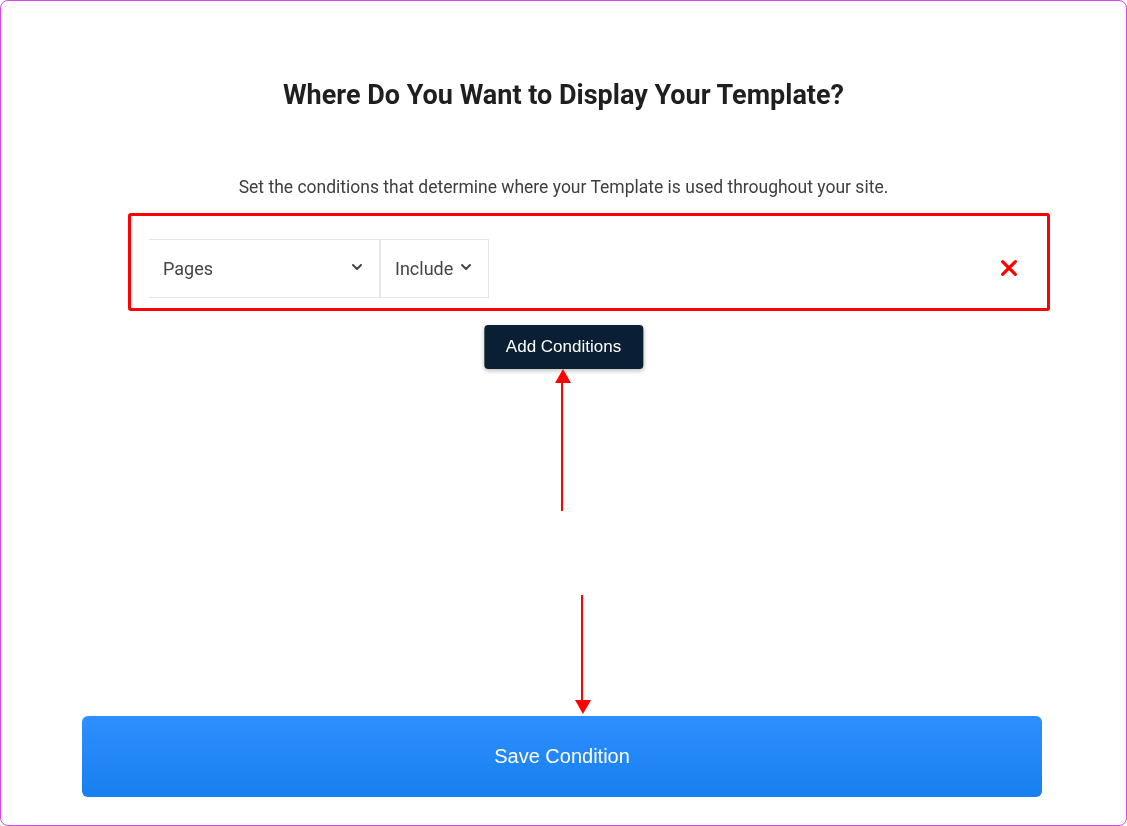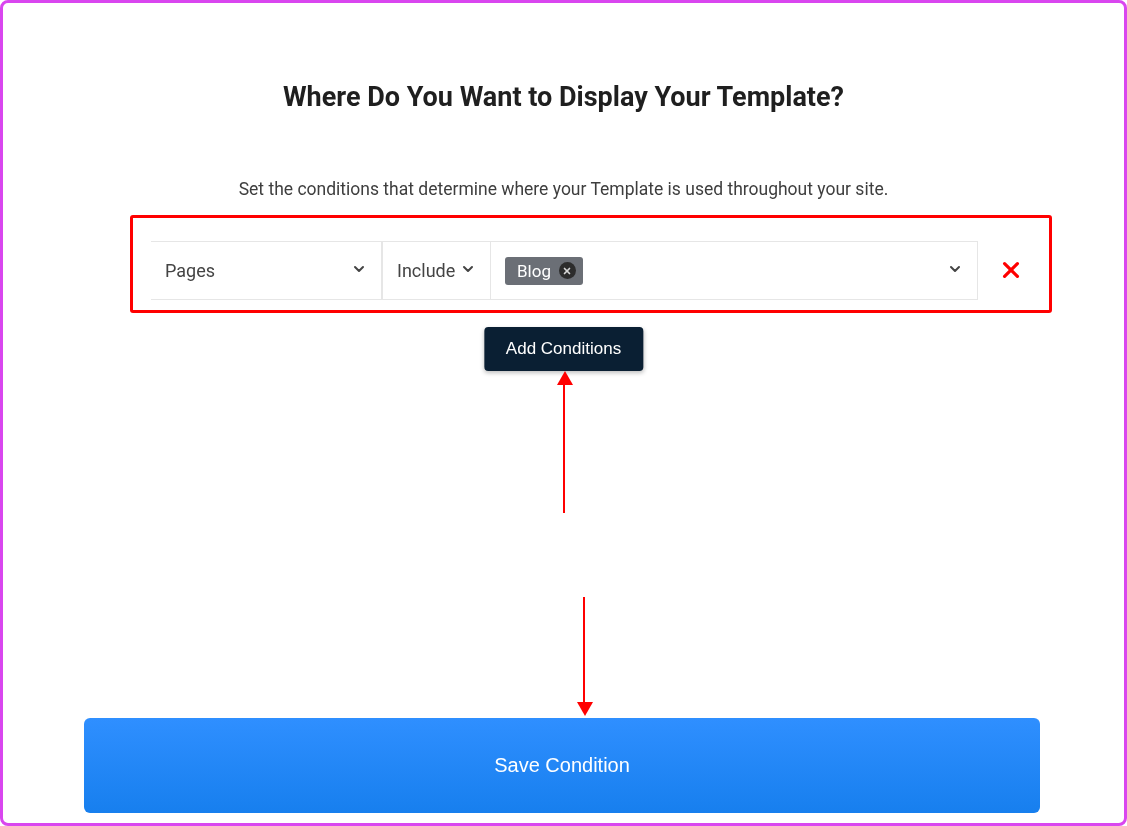--- a/index.html
+++ b/index.html
@@ -8,21 +8,21 @@
     padding: 0;
     width: 1127px;
     height: 826px;
     font-family: -apple-system, BlinkMacSystemFont, "Segoe UI", Roboto, Helvetica, Arial, sans-serif;
     background: #fff;
     color: #222;
   }
   .frame {
     width: 1127px;
     height: 826px;
-    border: 3px solid #d946ef;
+    border: 1px solid #d946ef;
     border-radius: 8px;
     position: relative;
     overflow: hidden;
     background: #fff;
   }
   .title {
     text-align: center;
     font-size: 27px;
     font-weight: 700;
     color: #1f1f1f;
@@ -119,21 +119,21 @@
     padding: 12px 22px;
     cursor: pointer;
     box-shadow: 0 2px 4px rgba(0,0,0,.25);
   }
 
   .save-btn {
     position: absolute;
     left: 81px;
     right: 84px;
     top: 715px;
-    height: 95px;
+    height: 81px;
     background: linear-gradient(#2f8fff, #177fee);
     border: none;
     border-radius: 6px;
     color: #fff;
     font-size: 20px;
     font-weight: 500;
     cursor: pointer;
     display: flex;
     align-items: center;
     justify-content: center;
@@ -184,36 +184,20 @@
 
     <div class="select-box select-include">
       <span>Include</span>
       <span class="chevron-down">
         <svg width="16" height="16" viewBox="0 0 24 24" fill="none" stroke="#444" stroke-width="3" stroke-linecap="round" stroke-linejoin="round">
             <polyline points="6 9 12 15 18 9"></polyline>
           </svg>
       </span>
     </div>
 
-    <div class="select-box select-tags">
-      <span class="tag-chip">
-        <span>Blog</span>
-        <span class="chip-x">
-          <svg width="10" height="10" viewBox="0 0 24 24" fill="none" stroke="#d8d8d8" stroke-width="4" stroke-linecap="round">
-              <line x1="6" y1="6" x2="18" y2="18"></line>
-              <line x1="18" y1="6" x2="6" y2="18"></line>
-            </svg>
-        </span>
-      </span>
-      <span class="chevron-down">
-        <svg width="16" height="16" viewBox="0 0 24 24" fill="none" stroke="#444" stroke-width="3" stroke-linecap="round" stroke-linejoin="round">
-            <polyline points="6 9 12 15 18 9"></polyline>
-          </svg>
-      </span>
-    </div>
 
   </div>
 
   <div class="remove-x">
     <svg width="22" height="22" viewBox="0 0 24 24" fill="none" stroke="#ff0000" stroke-width="3.5" stroke-linecap="round">
       <line x1="5" y1="5" x2="19" y2="19"></line>
         <line x1="19" y1="5" x2="5" y2="19"></line>
     </svg>
   </div>
 

